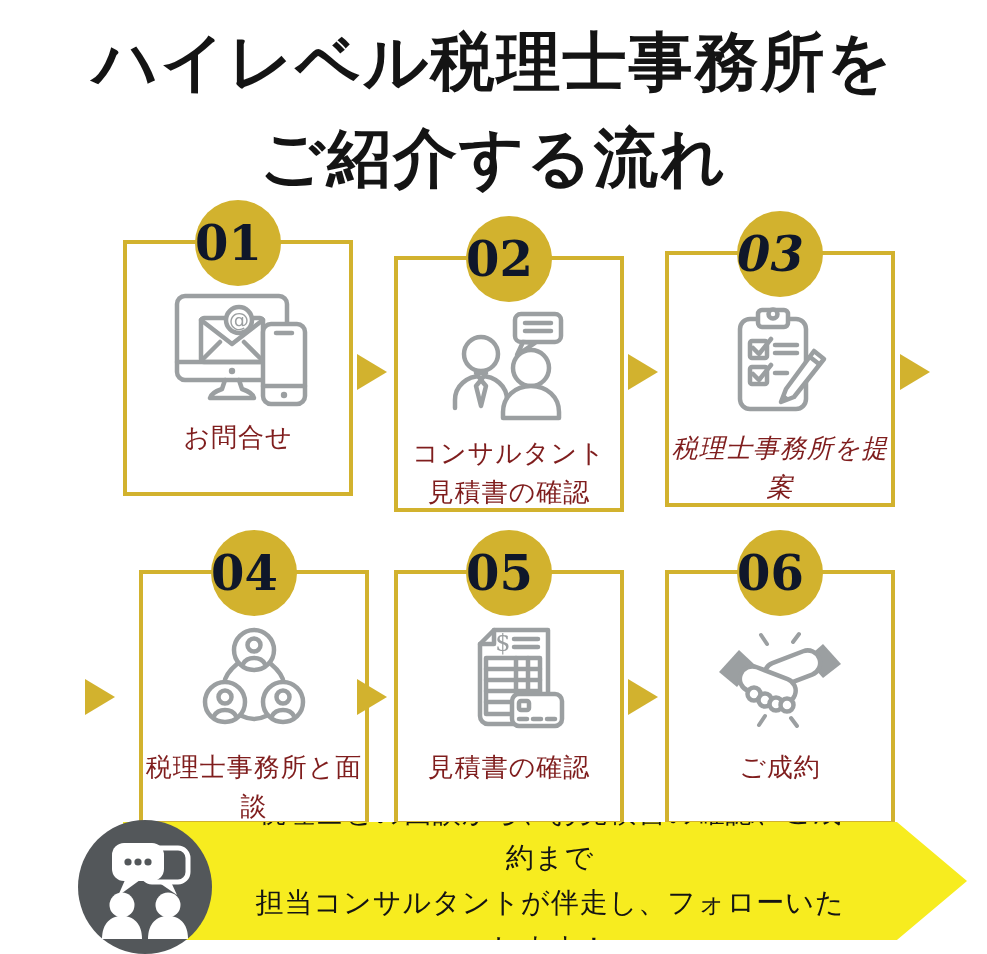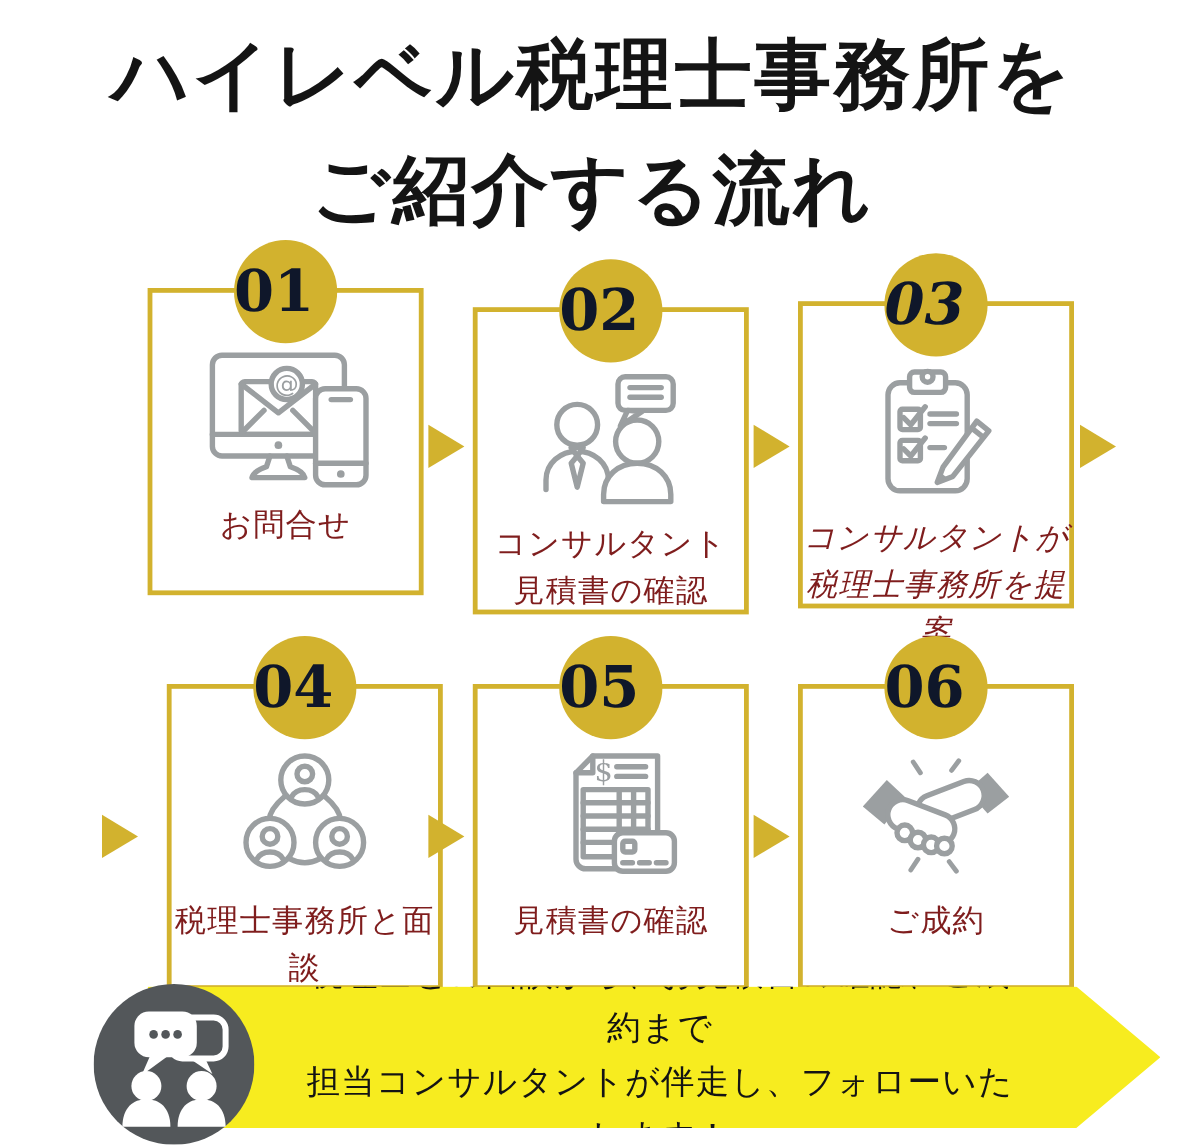--- a/index.html
+++ b/index.html
@@ -149,21 +149,20 @@
         <line x1="51" y1="48" x2="73" y2="48"></line>
         <rect x="26" y="62" width="17" height="17" rx="2"></rect>
         <path d="M29 69 L35 75 L47 60"></path>
         <line x1="51" y1="68" x2="63" y2="68"></line>
         <path class="fillw" d="M90 46 L100 54 L70 92 L57 97 L62 84 Z"></path>
         <line x1="86" y1="52" x2="95" y2="59"></line>
         <path class="fillg" d="M60 89 L57 97 L65 93 Z"></path>
       </svg>
     </div>
     <div class="card-label">
-      <span>コンサルタントが</span>
       <span>税理士事務所を提案</span>
     </div>
   </div>
 
   <div class="card" style="left:139px;top:570px;height:255px;">
     <div class="badge">
         <span>04</span>
       </div>
     <div class="icon-area">
       <svg class="lineicon" width="114" height="112" viewBox="0 0 114 112">

